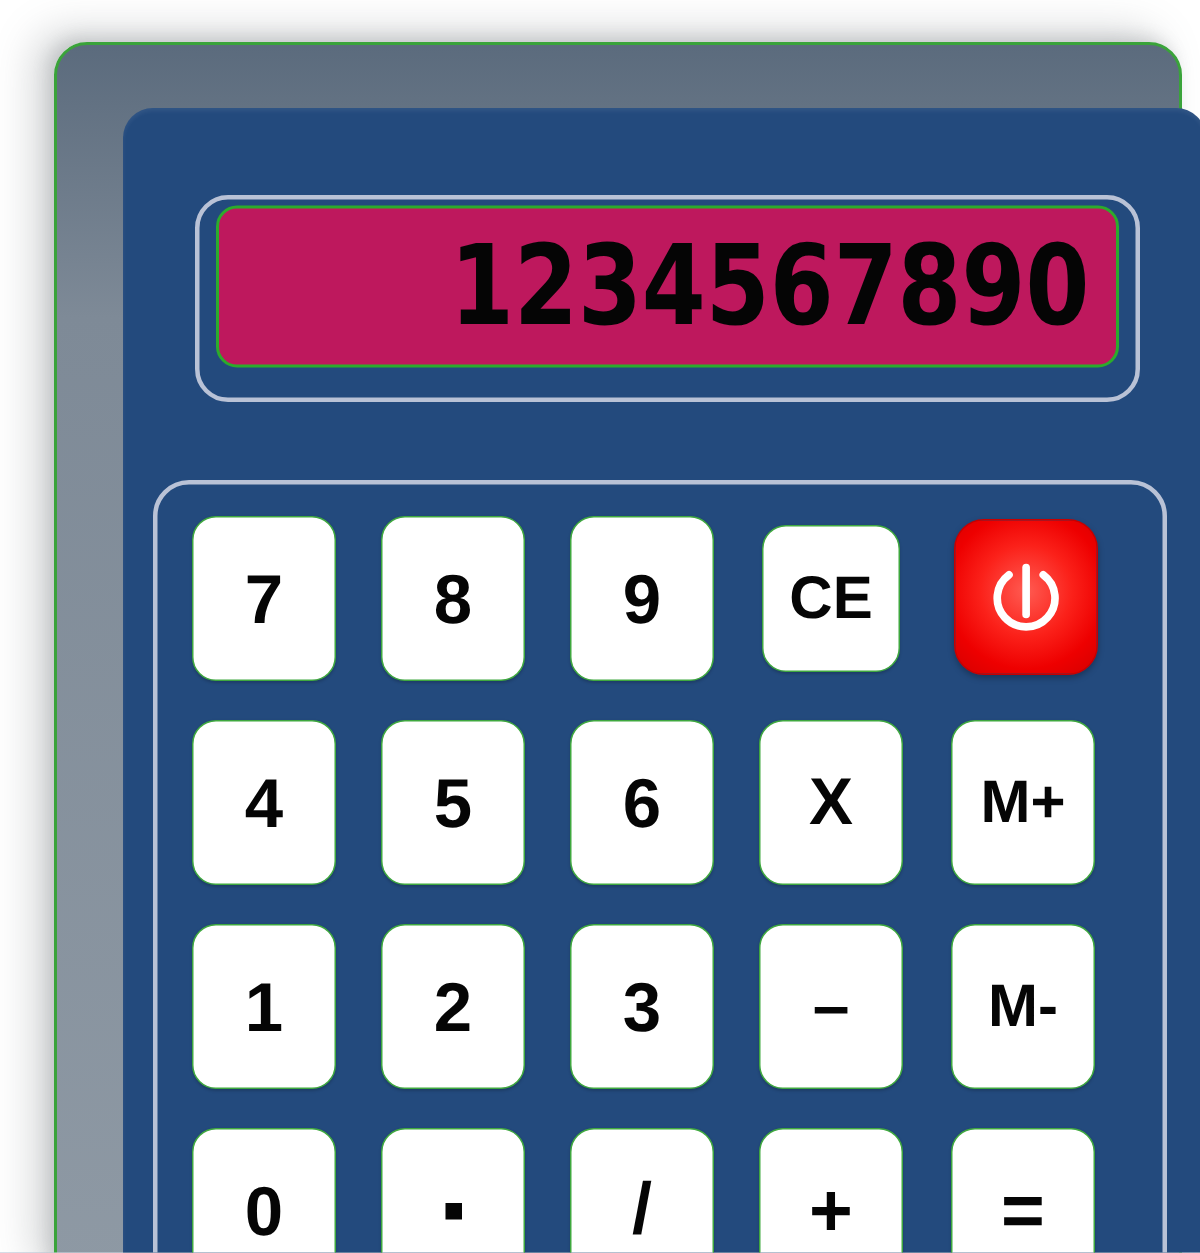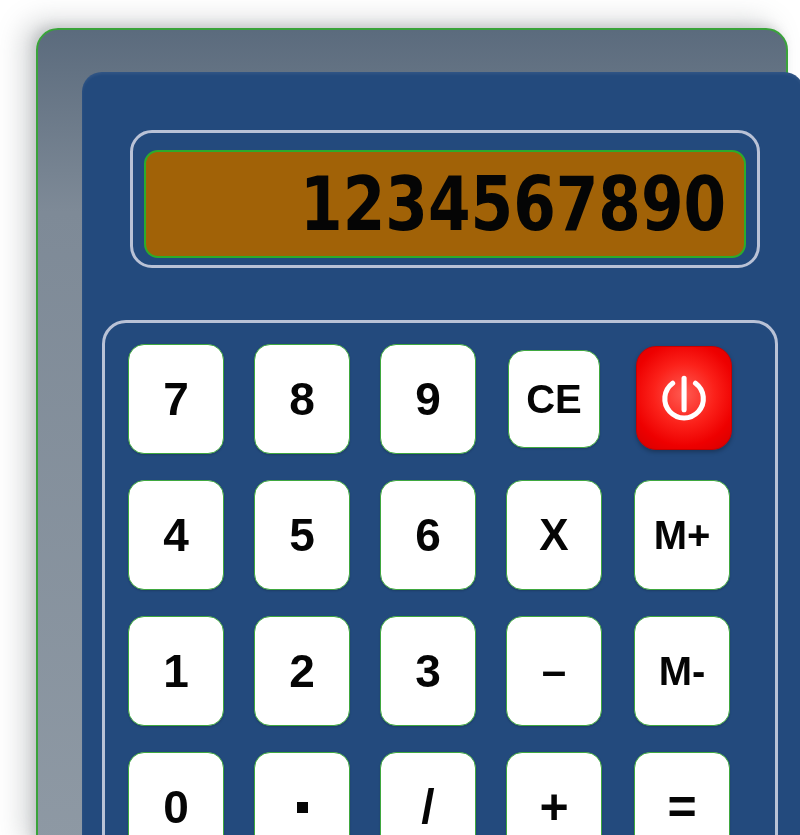--- a/index.html
+++ b/index.html
@@ -56,25 +56,25 @@
     height: 138px;
     border-radius: 22px;
     border: 3px solid #b9c2d6;
     box-sizing: border-box;
     background: transparent;
   }
 
   .display-screen {
     position: absolute;
     left: 62px;
-    top: 78px;
+    top: 65px;
     width: 602px;
     height: 108px;
     border-radius: 14px;
-    background: #a16207;
+    background: #be185d;
     border: 2px solid #2cab2c;
     box-sizing: border-box;
     display: flex;
     align-items: center;
     justify-content: flex-end;
     padding-right: 18px;
     overflow: hidden;
   }
 
   .display-value {

